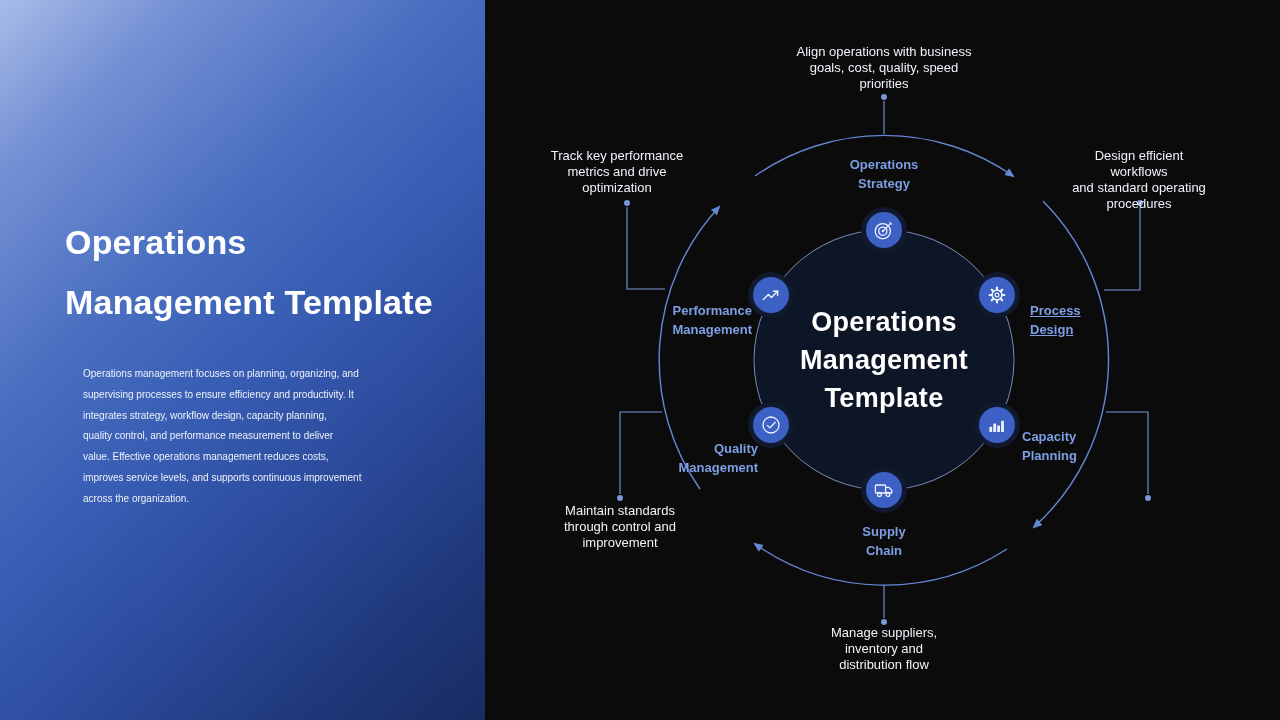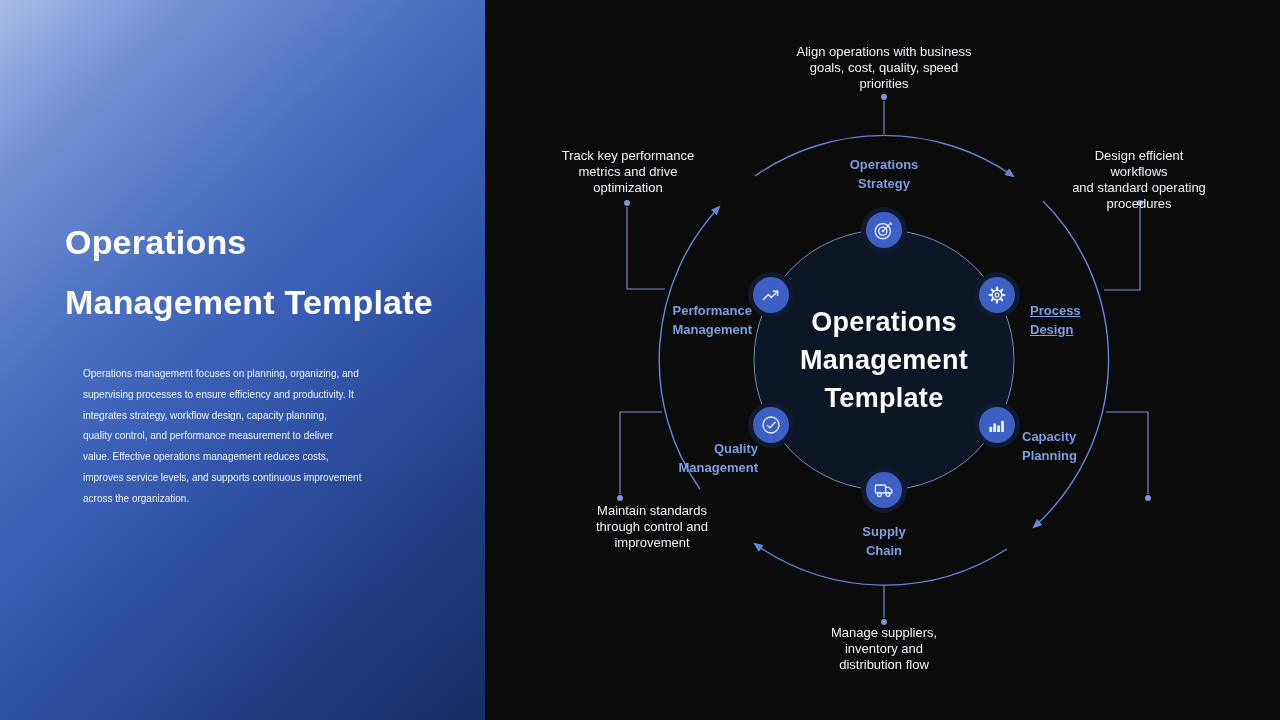--- a/index.html
+++ b/index.html
@@ -32,23 +32,23 @@
   }
   .node-label{
     position:absolute;color:#7d9fe3;font-weight:bold;
     font-size:13px;line-height:18.5px;font-stretch:condensed;
     white-space:pre-line;
   }
   .lbl-center{transform:translateX(-50%);text-align:center;}
   .lbl-left{text-align:left;}
   .lbl-right{text-align:right;}
   .ann-top{left:399px;top:44px;}
-  .ann-top-left{left:143px;top:148px;}
+  .ann-top-left{left:132px;top:148px;}
   .ann-top-right{left:654px;top:148px;}
-  .ann-bottom-left{left:135px;top:503px;margin-left:32px;}
+  .ann-bottom-left{left:135px;top:503px;}
   .ann-bottom-right{left:662px;top:503px;}
   .ann-bottom{left:399px;top:625px;}
   .lbl-os{left:399px;top:156px;}
   .lbl-pd{left:545px;top:302px;text-decoration:underline;}
   .lbl-cp{left:537px;top:428px;}
   .lbl-sc{left:399px;top:523px;}
   .lbl-qm{right:522px;top:440px;}
   .lbl-pm{right:528px;top:302px;}
   .center-title{
     position:absolute;left:399px;top:303px;transform:translateX(-50%);

